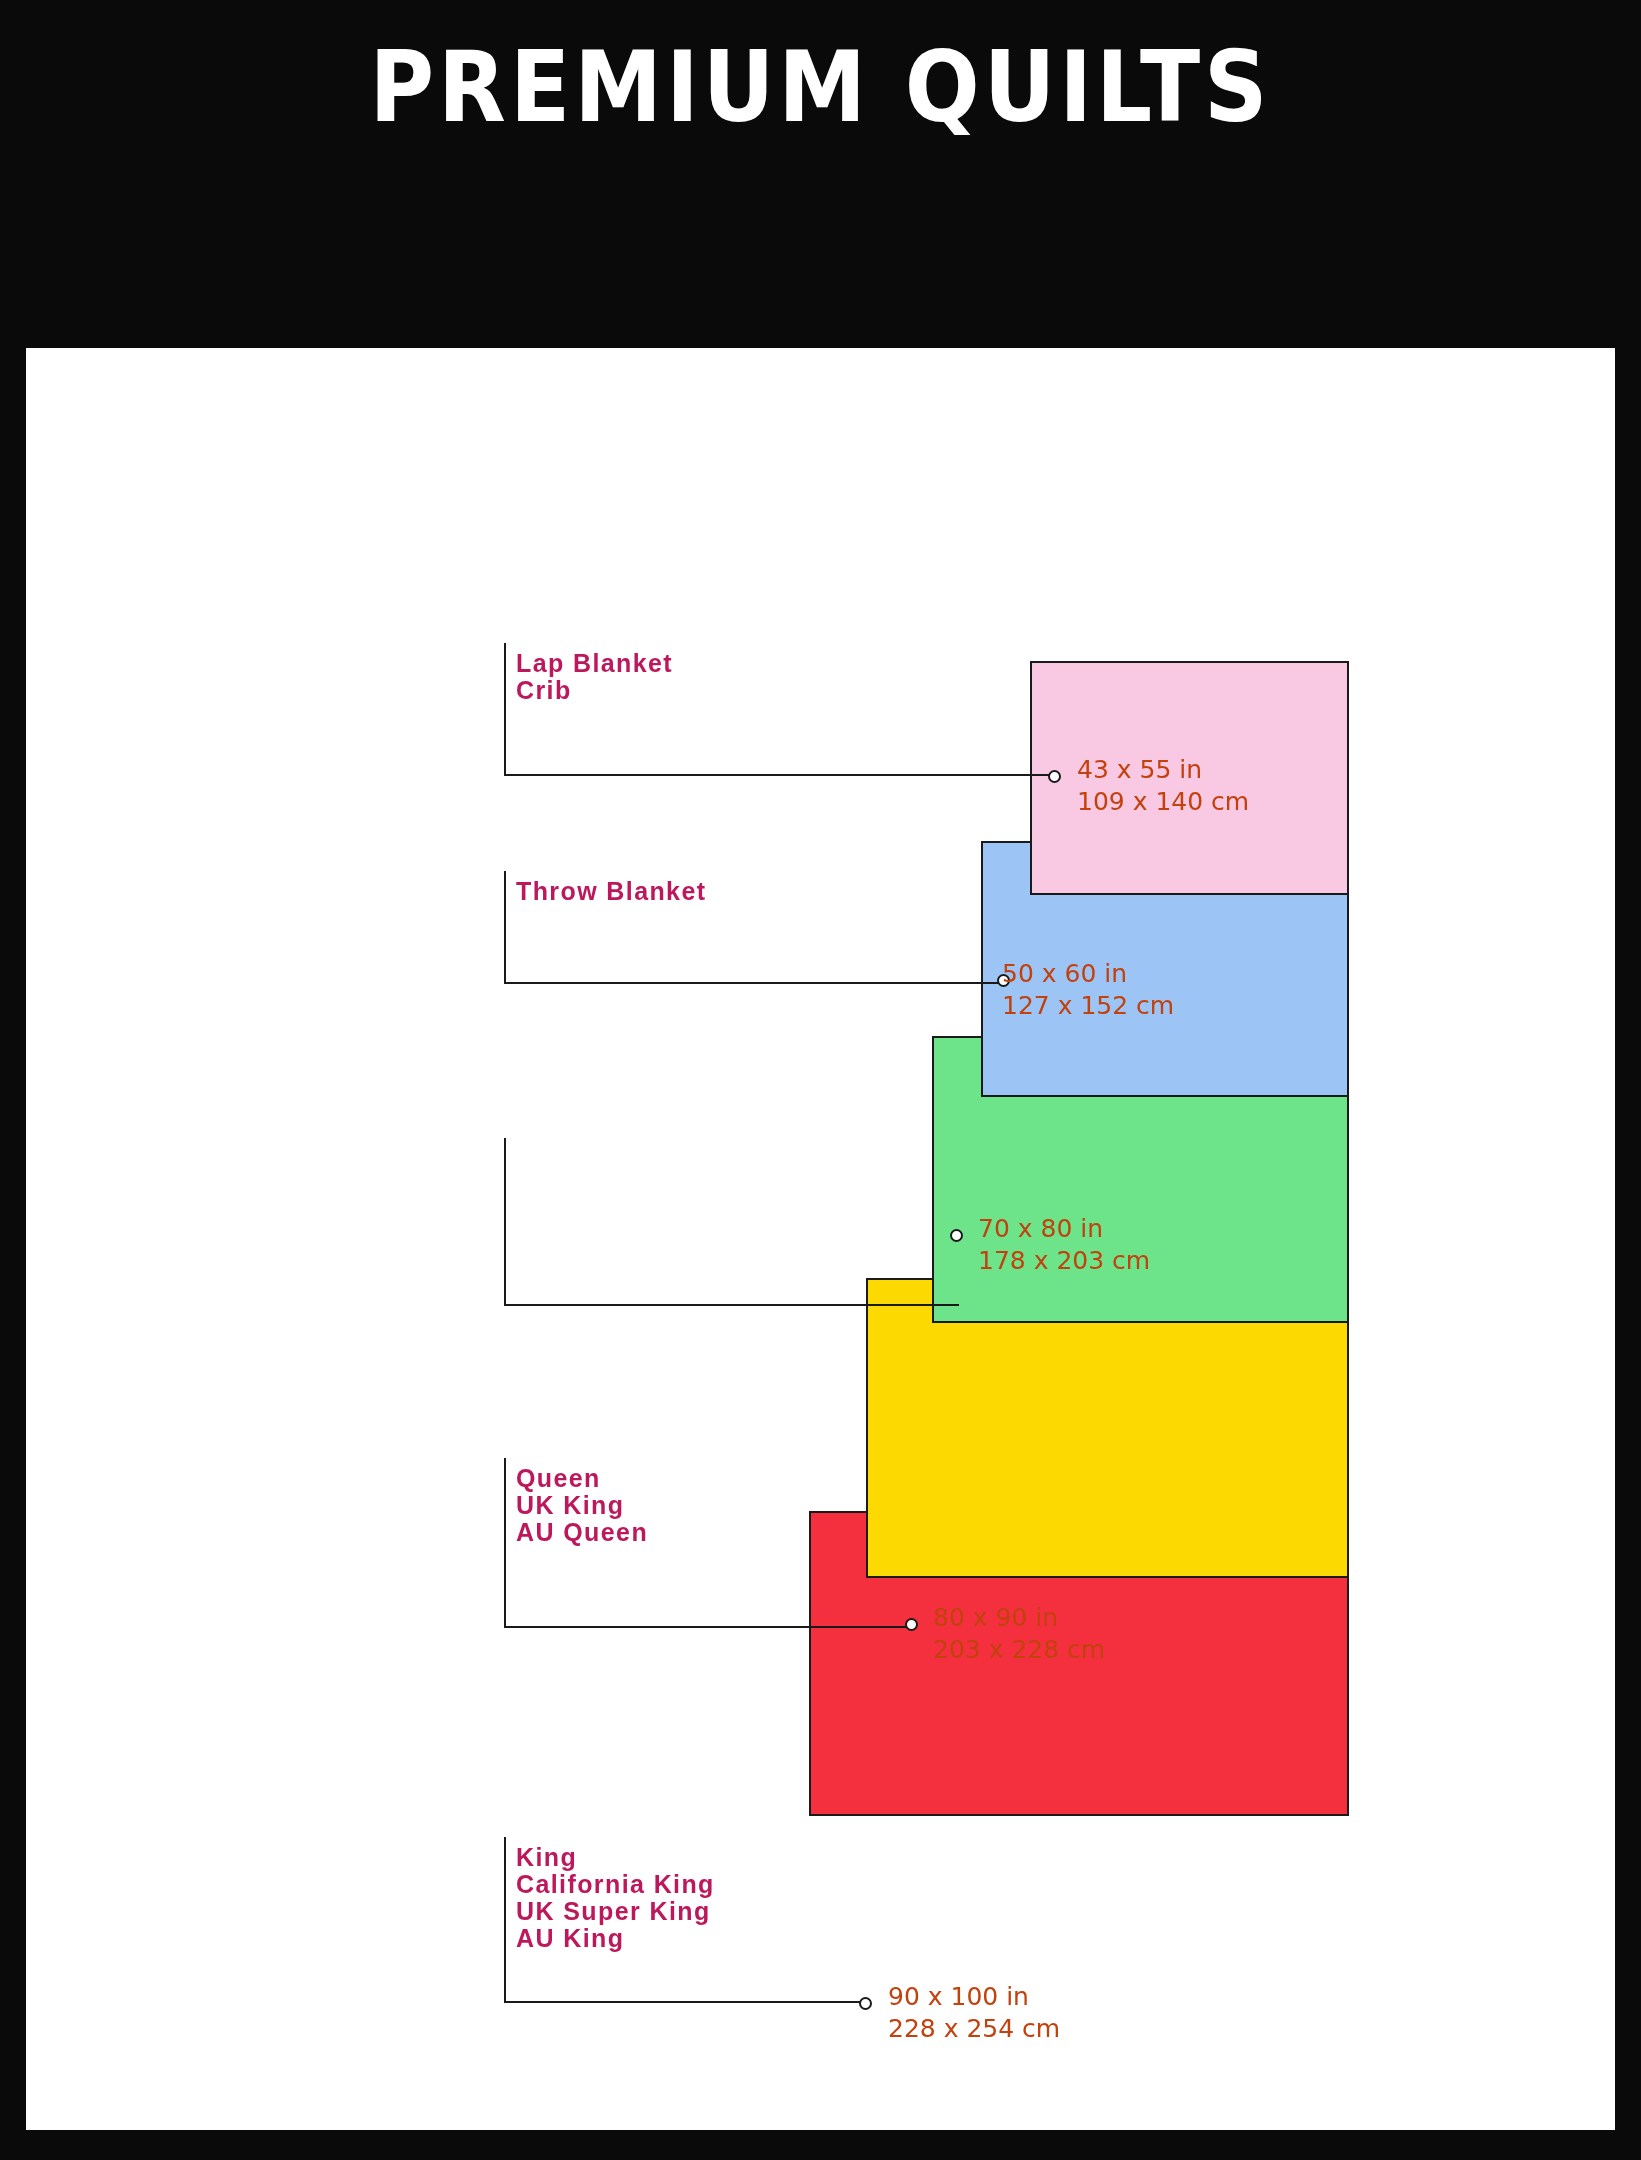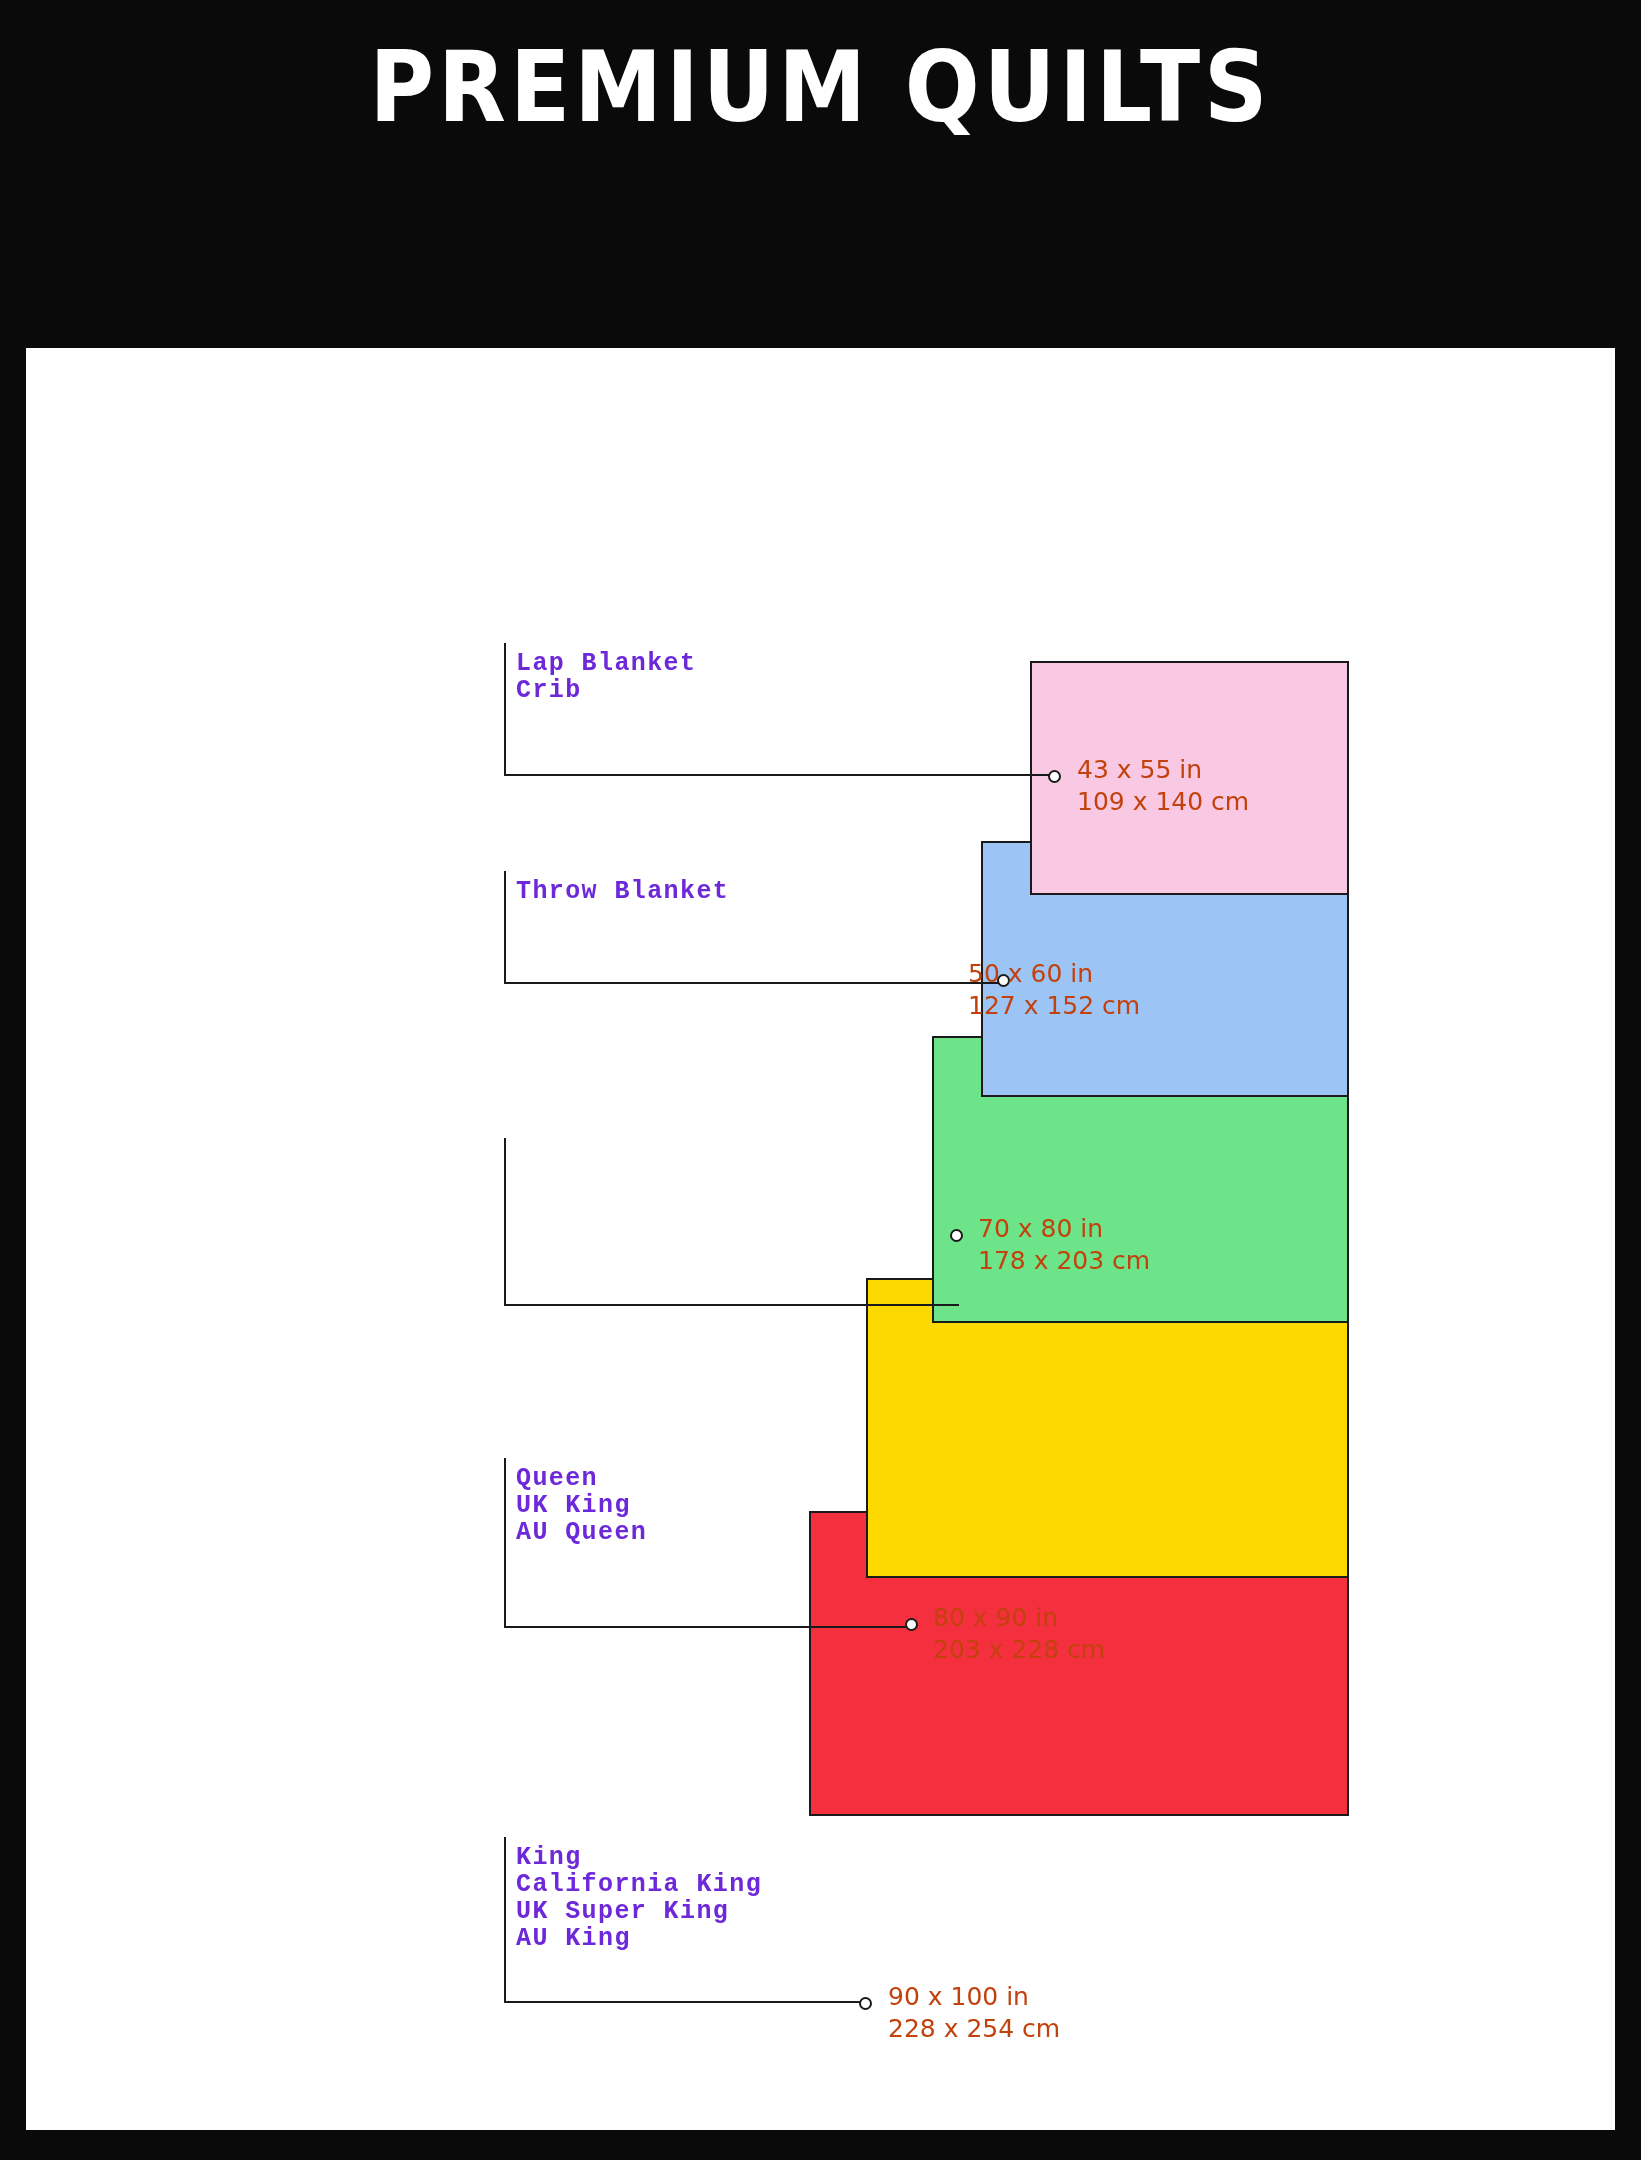--- a/index.html
+++ b/index.html
@@ -71,27 +71,27 @@
   .r-queen  { z-index: 2; }
   .r-twin   { z-index: 3; }
   .r-throw  { z-index: 4; }
   .r-lap    { z-index: 5; }
 
   .label-group {
     position: absolute;
     z-index: 9;
   }
   .label-text {
-    color: #6d28d9;
+    color: #be185d;
     font-size: 25px;
     font-weight: bold;
     letter-spacing: 1.4px;
     line-height: 1.08;
     white-space: nowrap;
-    font-family: Liberation Mono, monospace;
+    font-family: Liberation Sans, sans-serif;
   }
   .leader {
     position: absolute;
     z-index: 9;
   }
   .leader .vline {
     position: absolute;
     left: 0;
     top: 0;
     width: 2px;
@@ -158,21 +158,21 @@
     </div>
 
     <div class="label-group" style="left:490px; top:530px;">
       <div class="label-text">Throw Blanket</div>
     </div>
     <div class="leader" style="left:478px; top:523px; width:510px; height:115px;">
       <div class="vline" style="height:113px;"></div>
       <div class="hline" style="top:111px; width:500px;"></div>
     </div>
     <div class="dot" style="left:971px; top:626px;"></div>
-    <div class="dim" style="left:942px; top:610px;">
+    <div class="dim" style="left:976px; top:610px;">
       <div>50 x 60 in</div>
       <div>127 x 152 cm</div>
     </div>
 
     <div class="leader" style="left:478px; top:790px; width:465px; height:170px;">
       <div class="vline" style="height:168px;"></div>
       <div class="hline" style="top:166px; width:455px;"></div>
     </div>
     <div class="dot" style="left:924px; top:881px;"></div>
     <div class="dim" style="left:952px; top:865px;">

